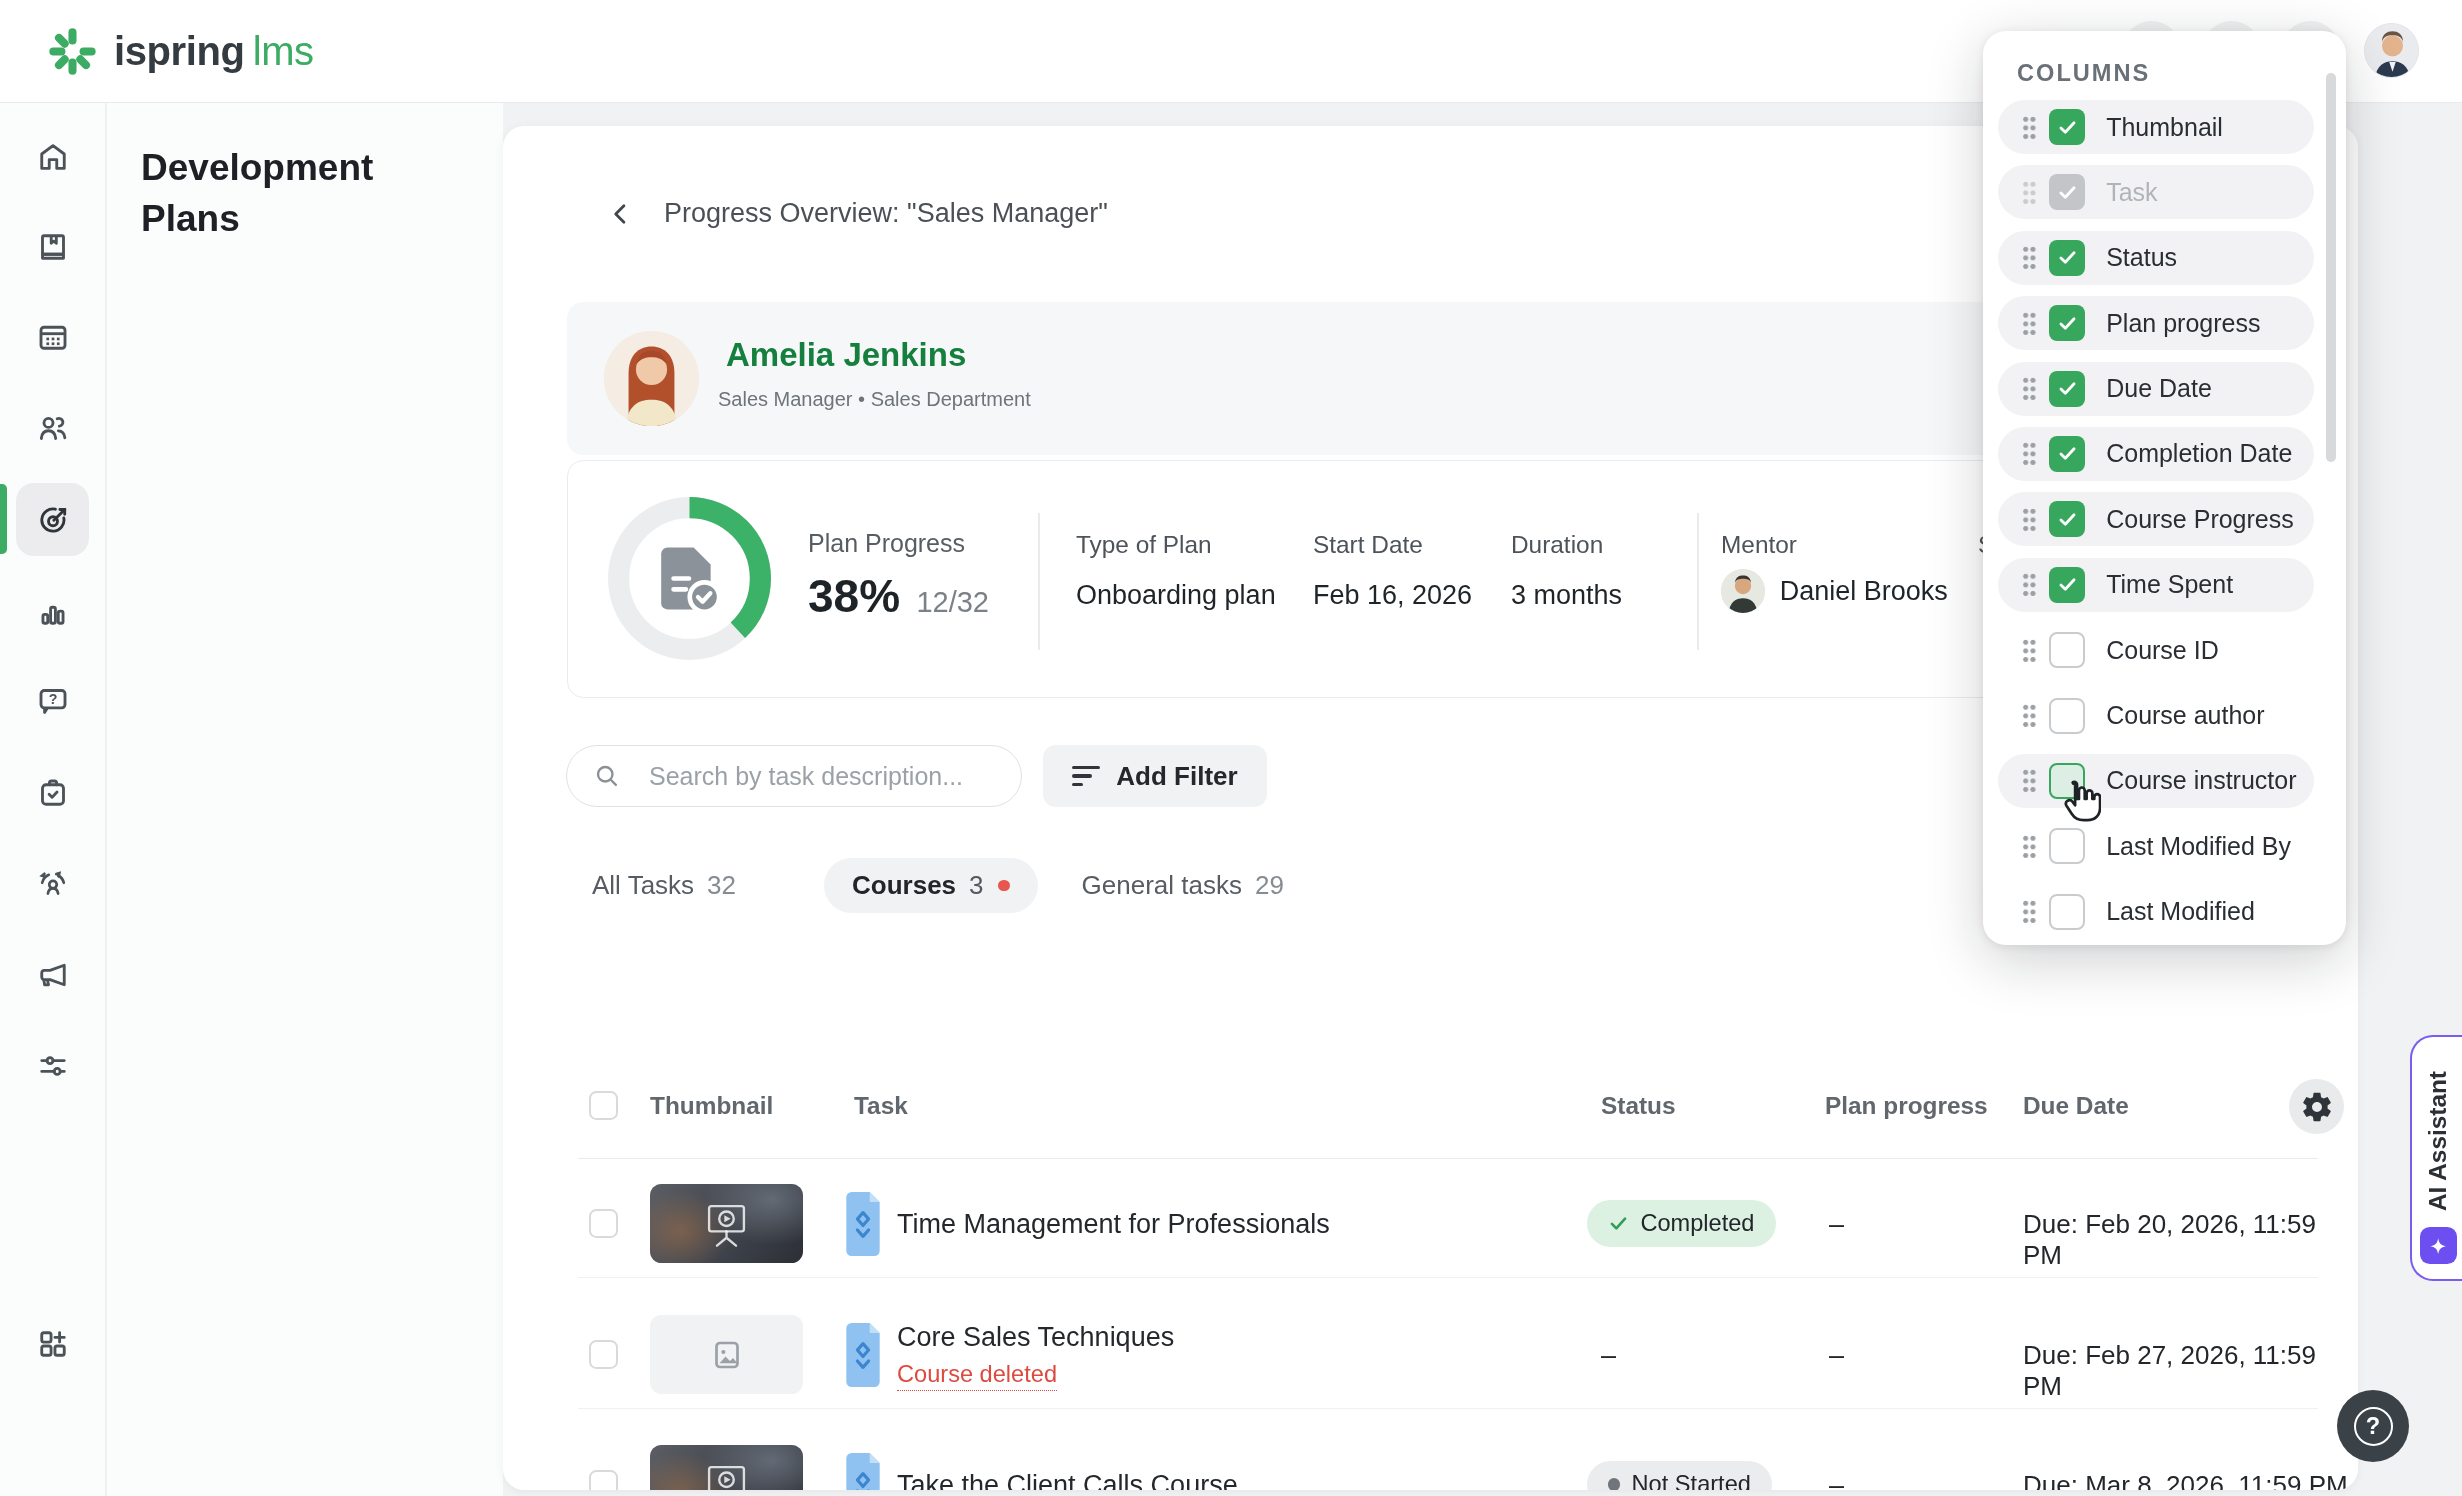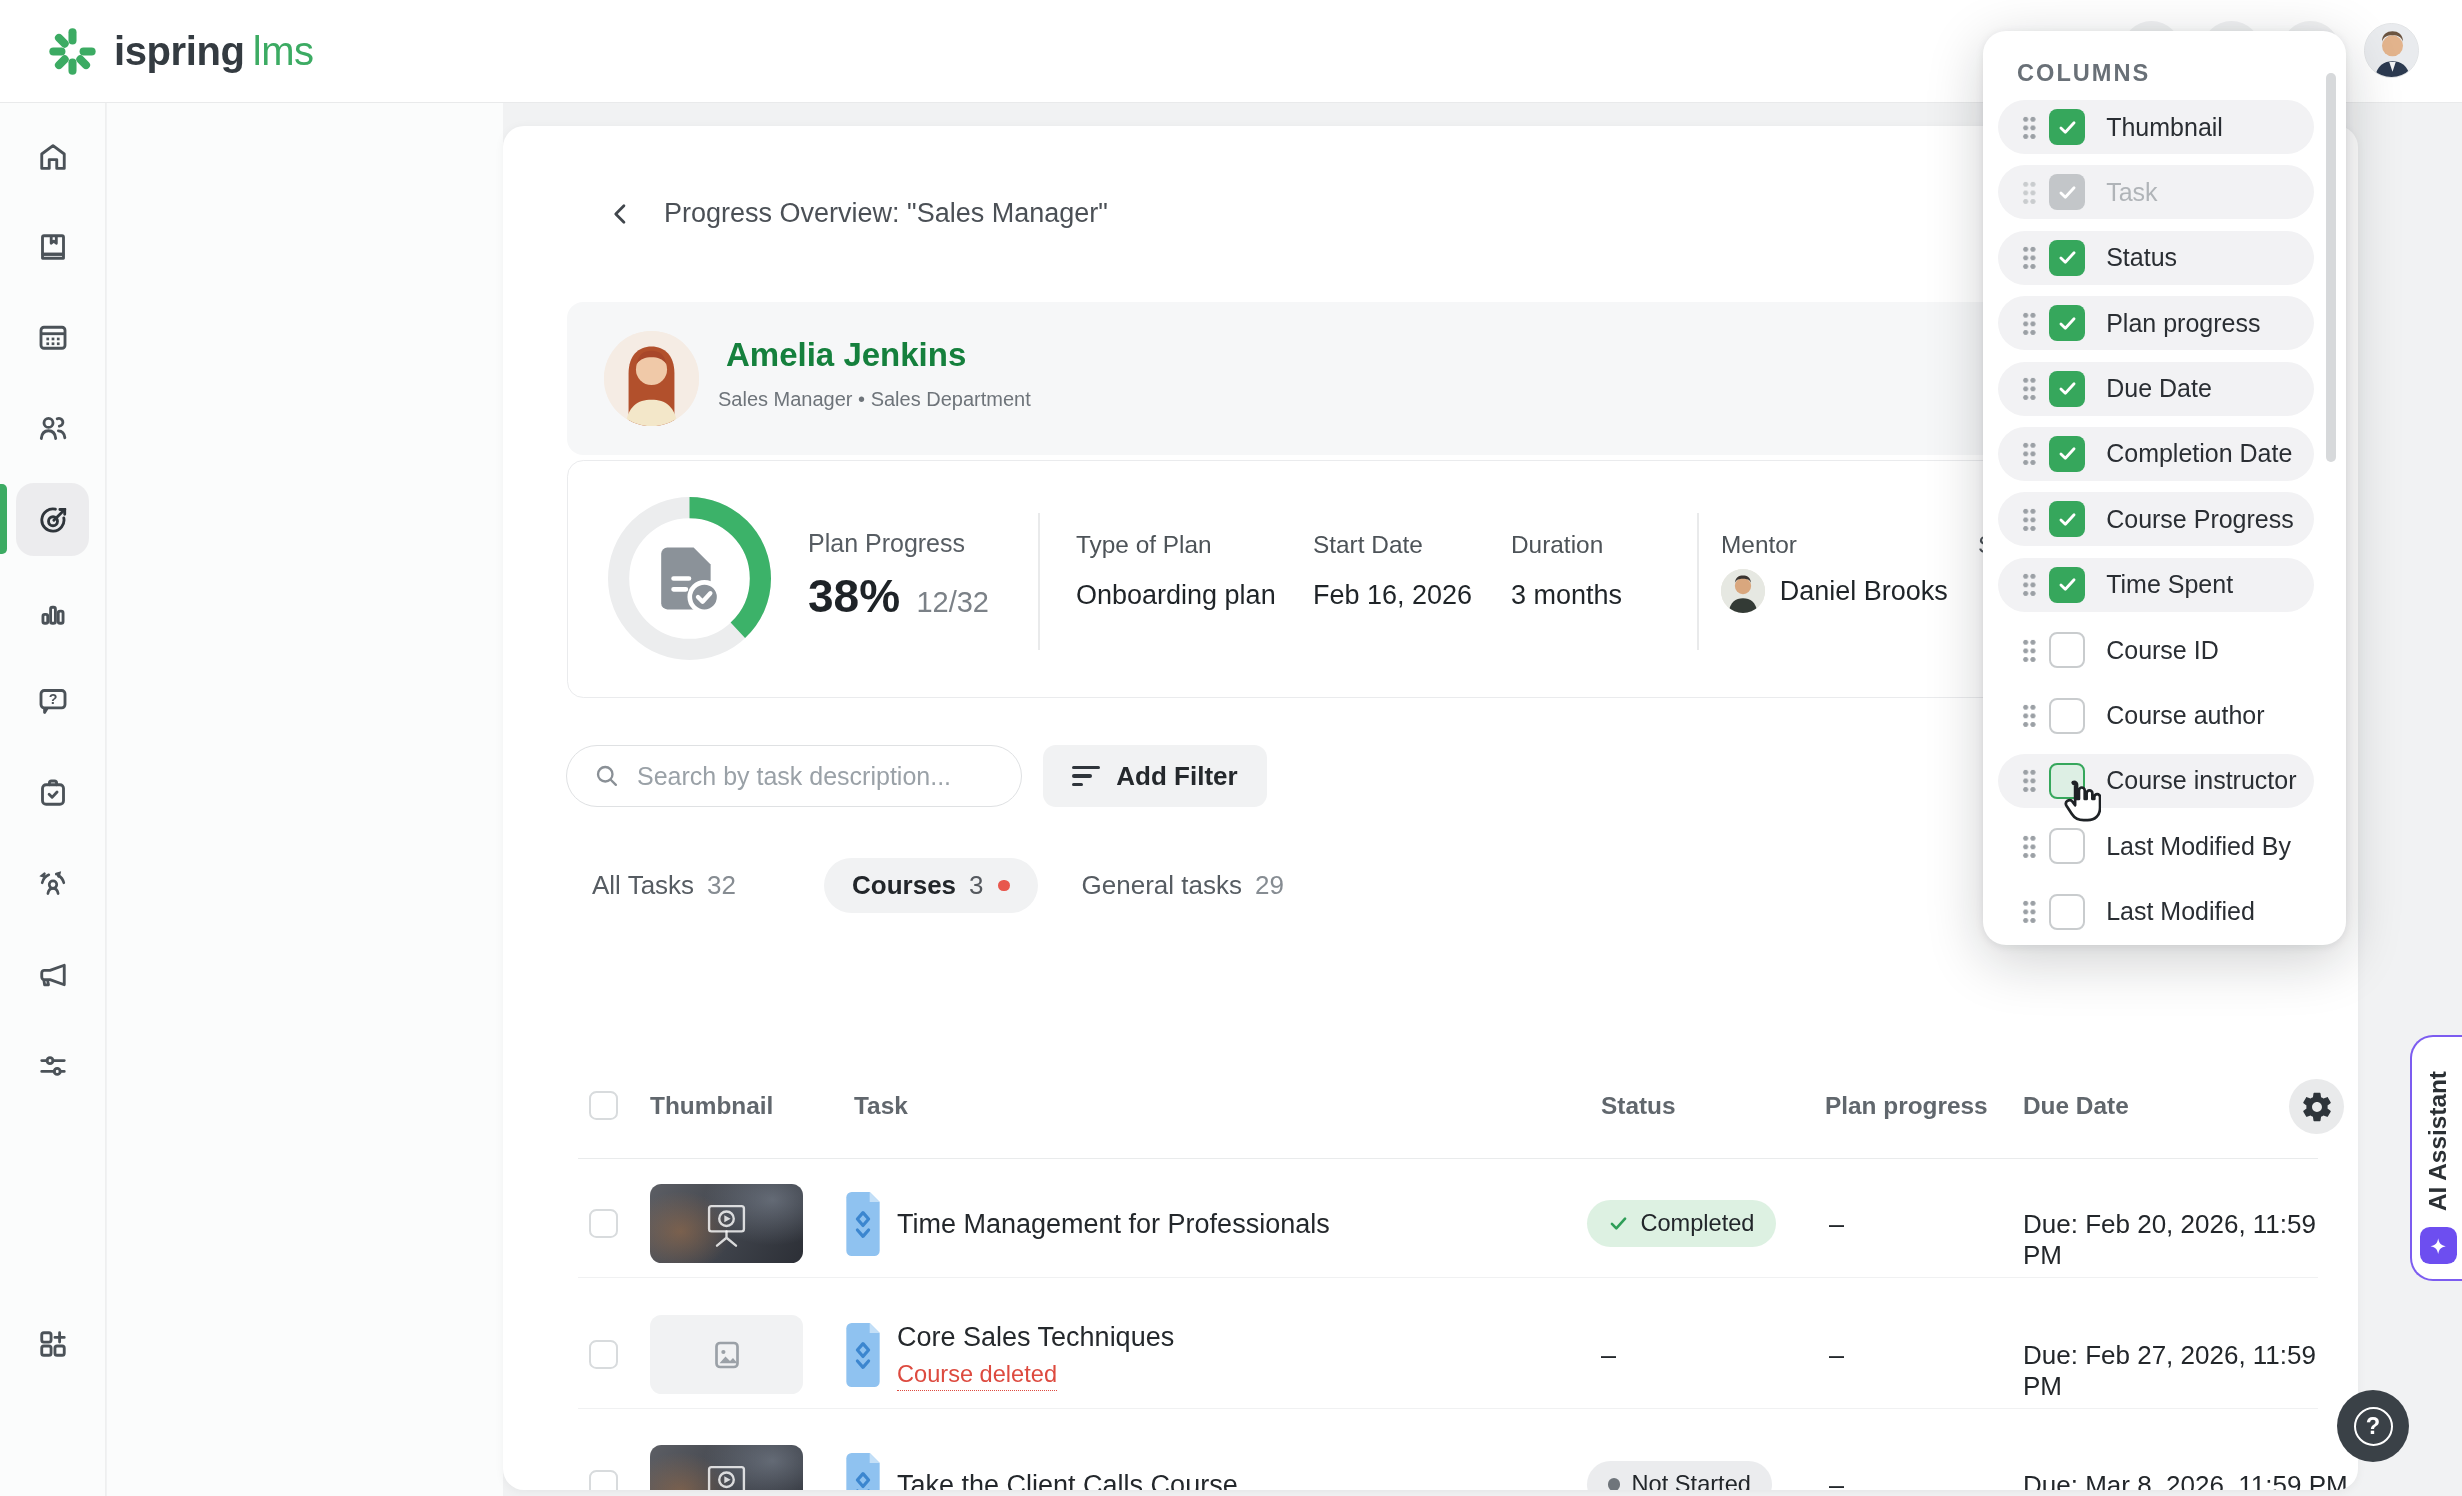--- a/index.html
+++ b/index.html
@@ -47,21 +47,21 @@
   .pp-label { font-size:25px; color:#575d63; }
   .pp-row { display:flex; align-items:baseline; gap:16.3px; margin-top:11.4px; }
   .pp-pct { font-size:46px; font-weight:700; color:#1e2327; }
   .pp-frac { font-size:29px; color:#7b8187; }
   .plan-div { position:absolute; top:52px; width:1.6px; height:137px; background:#e9eaeb; }
   .fld-label { position:absolute; top:70px; font-size:24.4px; color:#4d5358; }
   .fld-value { position:absolute; top:119px; font-size:27px; color:#1f2428; }
   .mentor-row { position:absolute; top:108px; display:flex; align-items:center; gap:14.7px; font-size:27px; color:#1f2428; }
   .m-avatar { width:44px; height:44px; border-radius:50%; overflow:hidden; background:#e8e4da; }
 
-  .search-box { position:absolute; left:63px; top:619px; width:456px; height:62px; border:1.6px solid #dfe1e3; border-radius:33px; background:#fff; display:flex; align-items:center; padding:0 8.1px 0 26px; gap:16px; }
+  .search-box { position:absolute; left:63px; top:619px; width:456px; height:62px; border:1.6px solid #dfe1e3; border-radius:33px; background:#fff; display:flex; align-items:center; padding:0 8.1px 0 26px; gap:28px; }
   .search-box input { border:none; outline:none; flex:1; font-size:25px; font-family:"Liberation Sans",sans-serif; color:#24282c; background:transparent; }
   .search-box input::placeholder { color:#9aa1a7; }
   .add-filter { position:absolute; left:540px; top:619px; height:62px; padding:0 29px; border-radius:13px; background:#f1f2f3; display:flex; align-items:center; gap:16.3px; cursor:pointer; }
   .af-icon { display:flex; flex-direction:column; gap:4.9px; }
   .af-icon i { display:block; height:3.7px; background:#2f353b; border-radius:2.4px; }
   .af-label { font-size:26px; font-weight:700; color:#24282c; }
 
   .tabs { position:absolute; left:89px; top:732px; height:55px; display:flex; align-items:center; }
   .tab { display:flex; align-items:center; gap:13px; font-size:26px; color:#565c62; cursor:pointer; }
   .tab .cnt { color:#868c92;text-align:center; }
@@ -246,20 +246,21 @@
     <svg width="36" height="36" viewBox="0 0 24 24" fill="none" stroke="#4b5258" stroke-width="1.9" stroke-linecap="round">
         <rect x="4.5" y="4.5" width="6.2" height="6.2" rx="1.4"></rect>
         <rect x="4.5" y="13.3" width="6.2" height="6.2" rx="1.4"></rect>
         <rect x="13.3" y="13.3" width="6.2" height="6.2" rx="1.4"></rect>
         <path d="M16.4 4.5v6.2M13.3 7.6h6.2"></path>
       </svg>
   </div>
 </div>
 
 <div class="nav">
+  <div class="nav-title">Development Plans</div>
 </div>
 
 <div class="card">
 
   <div class="breadcrumb">
     <svg width="28" height="28" viewBox="0 0 24 24" fill="none" stroke="#41464c" stroke-width="2.4" stroke-linecap="round" stroke-linejoin="round">
         <path d="M14.5 5l-7 7 7 7"></path>
       </svg>
     <span class="bc-text">Progress Overview: "Sales Manager"</span>
   </div>

